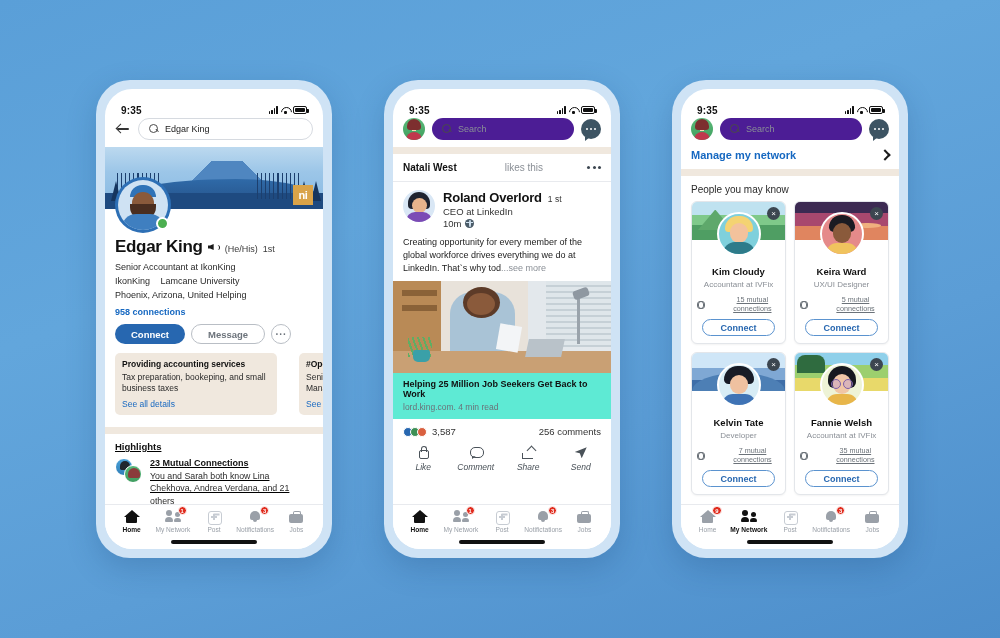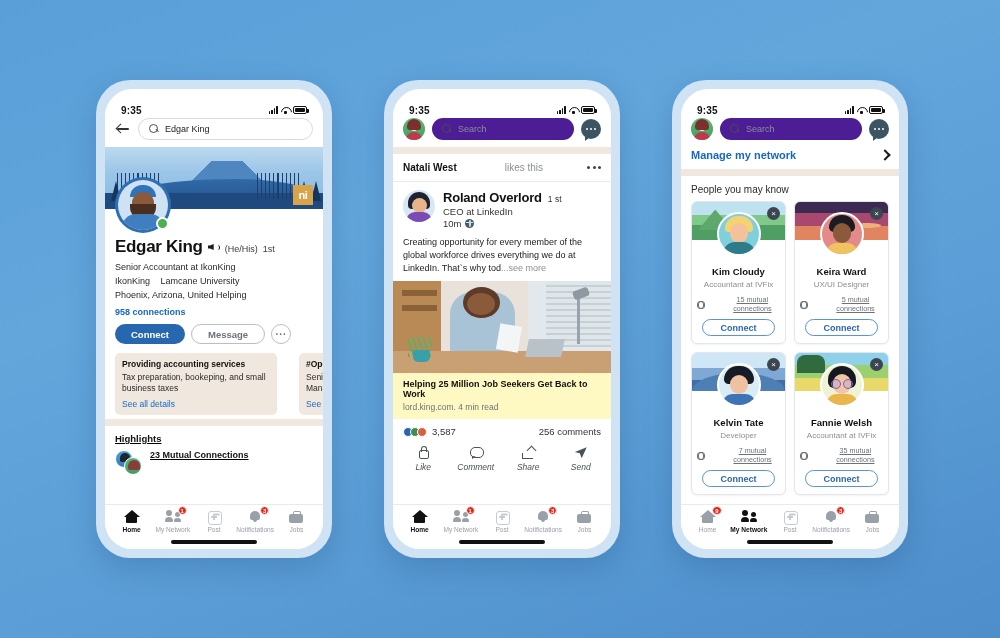--- a/index.html
+++ b/index.html
@@ -171,21 +171,21 @@
   .pmeta span + span { margin-left: 8px; }
   .pconn { font-size:9px; color:#1668c1; font-weight:bold; margin-top: 7px; }
   .btnrow { display:flex; align-items:center; gap:6px; margin-top: 7px; }
   .btn {
     height: 20px; border-radius: 10px; font-size: 9.5px; font-weight: bold;
     display:flex; align-items:center; justify-content:center; padding: 0 16px;
   }
   .btn.primary { background:#2767b0; color:#fff; }
   .btn.ghost { background:#fff; border:1.2px solid #b9bec5; color:#6c737b; }
   .btn.dots { width:20px; padding:0; border:1.2px solid #b9bec5; color:#6c737b; border-radius:50%; font-size:10px; letter-spacing:.5px;}
-  .cardstrip { display:flex; gap:22px; margin-top:9px; padding-bottom: 4px; }
+  .cardstrip { display:flex; gap:22px; margin-top:9px; padding-bottom: 12px; }
   .icard { background:#f0e8de; border-radius:5px; padding:6px 7px; flex:none; }
   .icard.w1 { width: 162px; }
   .icard.w2 { width: 110px; }
   .icard h4 { font-size:8.5px; color:#111; font-weight:bold; }
   .icard p { font-size:8.5px; color:#2a2a2a; margin-top:3px; line-height:1.35; }
   .icard a { font-size:8.5px; color:#1668c1; display:block; margin-top:4px; }
   .highlights { padding: 7px 10px 0 10px; text-decoration: underline; }
   .highlights h3 { font-size:9.5px; color:#111; font-weight:bold; }
   .hl-row { display:flex; gap:7px; margin-top:6px; }
   .hl-avs { position:relative; width:28px; height:26px; flex:none; }
@@ -274,21 +274,21 @@
   .postimg .person { position:absolute; left:26%; top:12%; width:30%; height:64%; background:#a9c3d6; border-radius:22px 22px 0 0; }
   .postimg .head { position:absolute; left:32%; top:6%; width:17%; height:34%; background:#5d3b28; border-radius:50%; }
   .postimg .face2 { position:absolute; left:34%; top:13%; width:13%; height:24%; background:#8a5a3b; border-radius:50%; }
   .postimg .lamp { position:absolute; right:14%; top:10%; width:3px; height:58%; background:#9aa3ab; }
   .postimg .lamph { position:absolute; right:10%; top:8%; width:16px; height:9px; background:#8f98a1; border-radius:3px; transform:rotate(-20deg); }
   .postimg .plant { position:absolute; left:7%; bottom:18%; width:24px; height:20px;
     background: repeating-linear-gradient(70deg,#5fae63 0 2px, transparent 2px 5px); }
   .postimg .pot { position:absolute; left:9%; bottom:12%; width:17px; height:12px; background:#3aa0a8; border-radius:2px 2px 5px 5px; }
   .postimg .laptop { position:absolute; right:22%; bottom:18%; width:36px; height:18px; background:#b9c2c9; transform:skewX(-12deg); }
   .postimg .paper { position:absolute; left:48%; bottom:24%; width:22px; height:26px; background:#f3f5f7; transform:rotate(10deg); }
-  .artbar { padding: 6px 16px 7px 10px; background:#fef9c3; }
+  .artbar { padding: 6px 16px 7px 10px; background:#5eead4; }
   .artbar h4 { font-size:9px; font-weight:bold; color:#111; }
   .artbar p { font-size:8.5px; color:#6b7279; margin-top:3px; }
   .reactrow { display:flex; align-items:center; padding: 7px 10px 5px 10px; }
   .reacts { display:flex; align-items:center; }
   .reacts .r { width:10px; height:10px; border-radius:50%; border:1.3px solid #fff; margin-left:-3px; }
   .reacts .r:first-child { margin-left:0; }
   .r-like { background:#2767b0; }
   .r-cel { background:#3d8f55; }
   .r-love { background:#d9603f; }
   .reactcount { font-size:9.5px; color:#333; margin-left:5px; }
@@ -457,20 +457,21 @@
 
       <div class="highlights">
         <h3>Highlights</h3>
         <div class="hl-row">
           <div class="hl-avs">
             <div class="a1"></div>
               <div class="a2"></div>
           </div>
           <div class="hl-txt">
             <h5>23 Mutual Connections</h5>
+            <p>You and Sarah both know Lina Chekhova, Andrea Verdana, and 21 others</p>
           </div>
         </div>
       </div>
     </div>
 
     <div class="tabbar">
       <div class="tab active">
         <div class="ic ic-home"></div>
         <div class="lbl">Home</div>
       </div>

